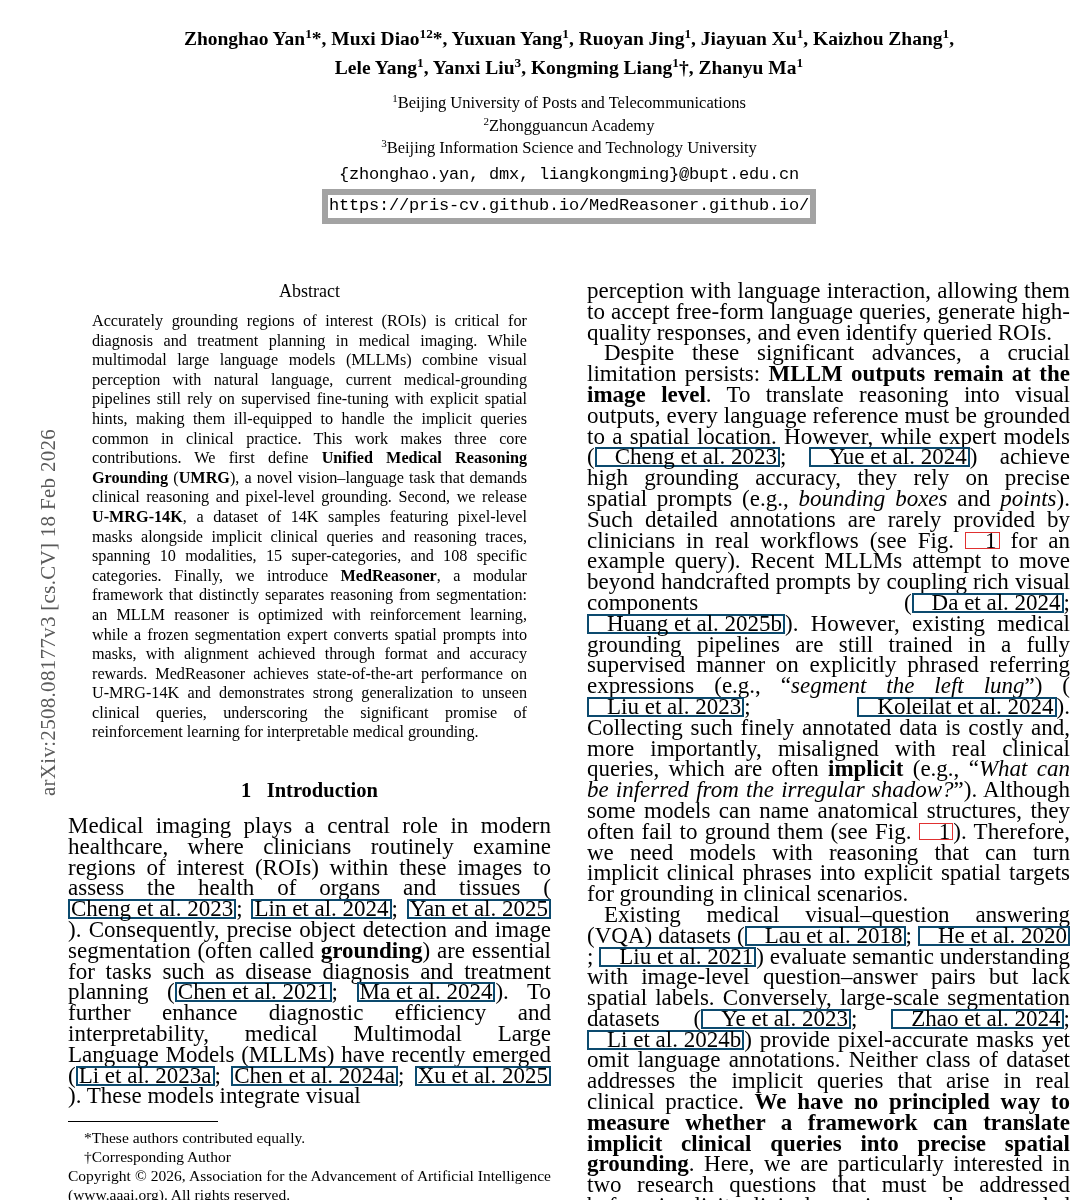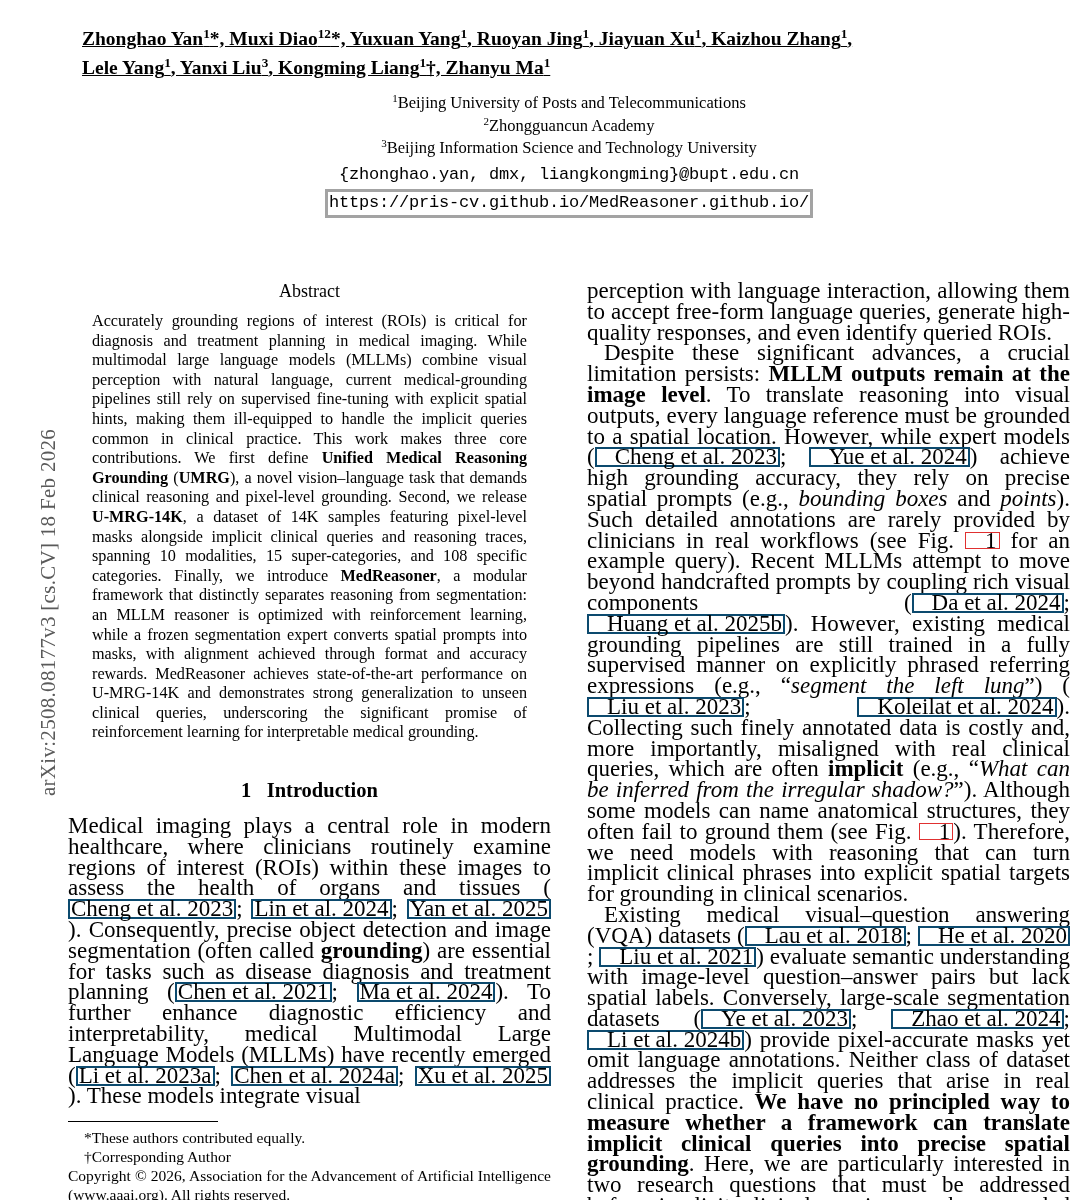--- a/index.html
+++ b/index.html
@@ -44,42 +44,41 @@
   }
   .title {
     text-align: center;
     font-weight: bold;
     font-size: 25.5px;
     line-height: 33px;
     margin: 6px 42px 0 42px;
     font-family: "Liberation Serif", serif;
   }
   .authors {
-    text-align: left;
+    text-align: center;
     font-weight: bold;
     font-size: 19.5px;
     line-height: 29px;
     margin: 24px 14px 0 14px;
-    text-decoration: underline;
   }
   .affil {
     text-align: center;
     font-size: 16.5px;
     line-height: 22.5px;
     margin-top: 10px;
   }
   .affil sup { font-size: 11px; }
   .mono {
     font-family: "Liberation Mono", monospace;
     font-size: 17px;
     letter-spacing: -0.2px;
   }
   .linkbox {
     display: inline-block;
-    border: 3px solid #a3a3a3;
+    border: 6px solid #a3a3a3;
     padding: 0 1px;
     color: #000;
   }
   .cols {
     position: absolute;
     left: 0;
     top: 281px;
     width: 1002px;
     display: flex;
     gap: 36px;

